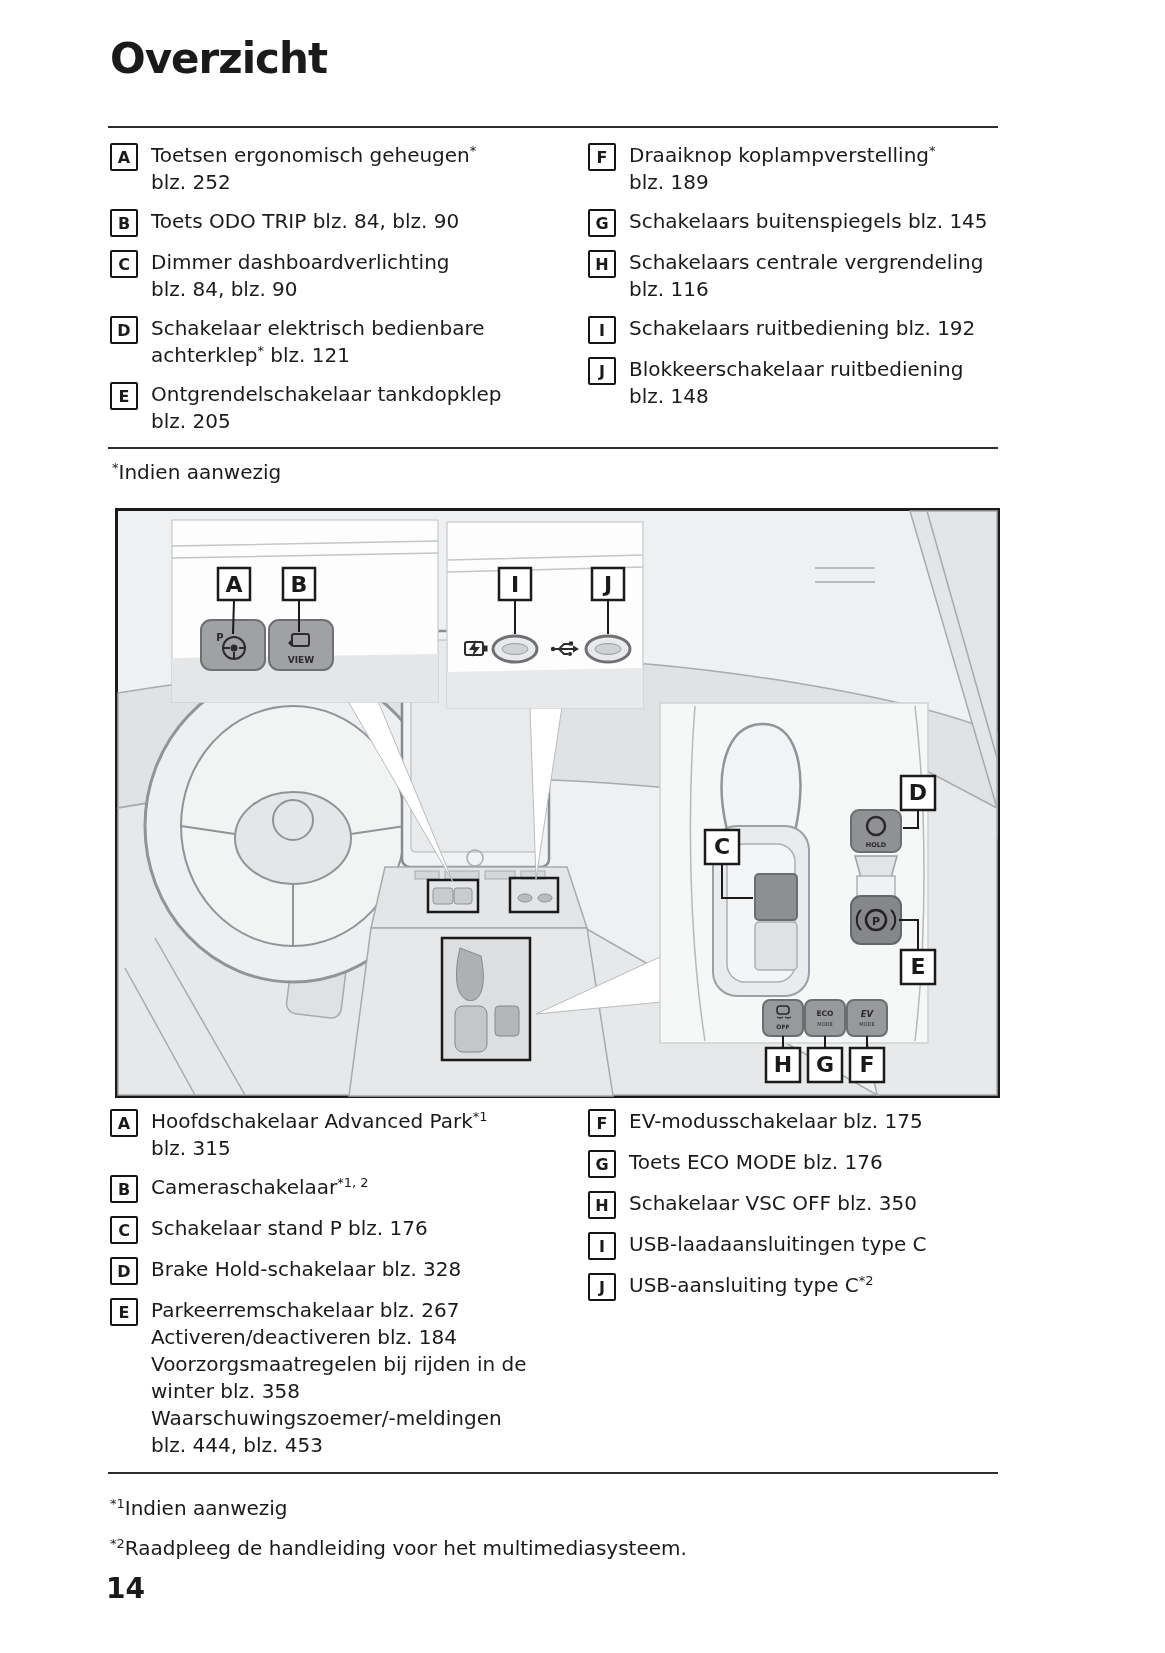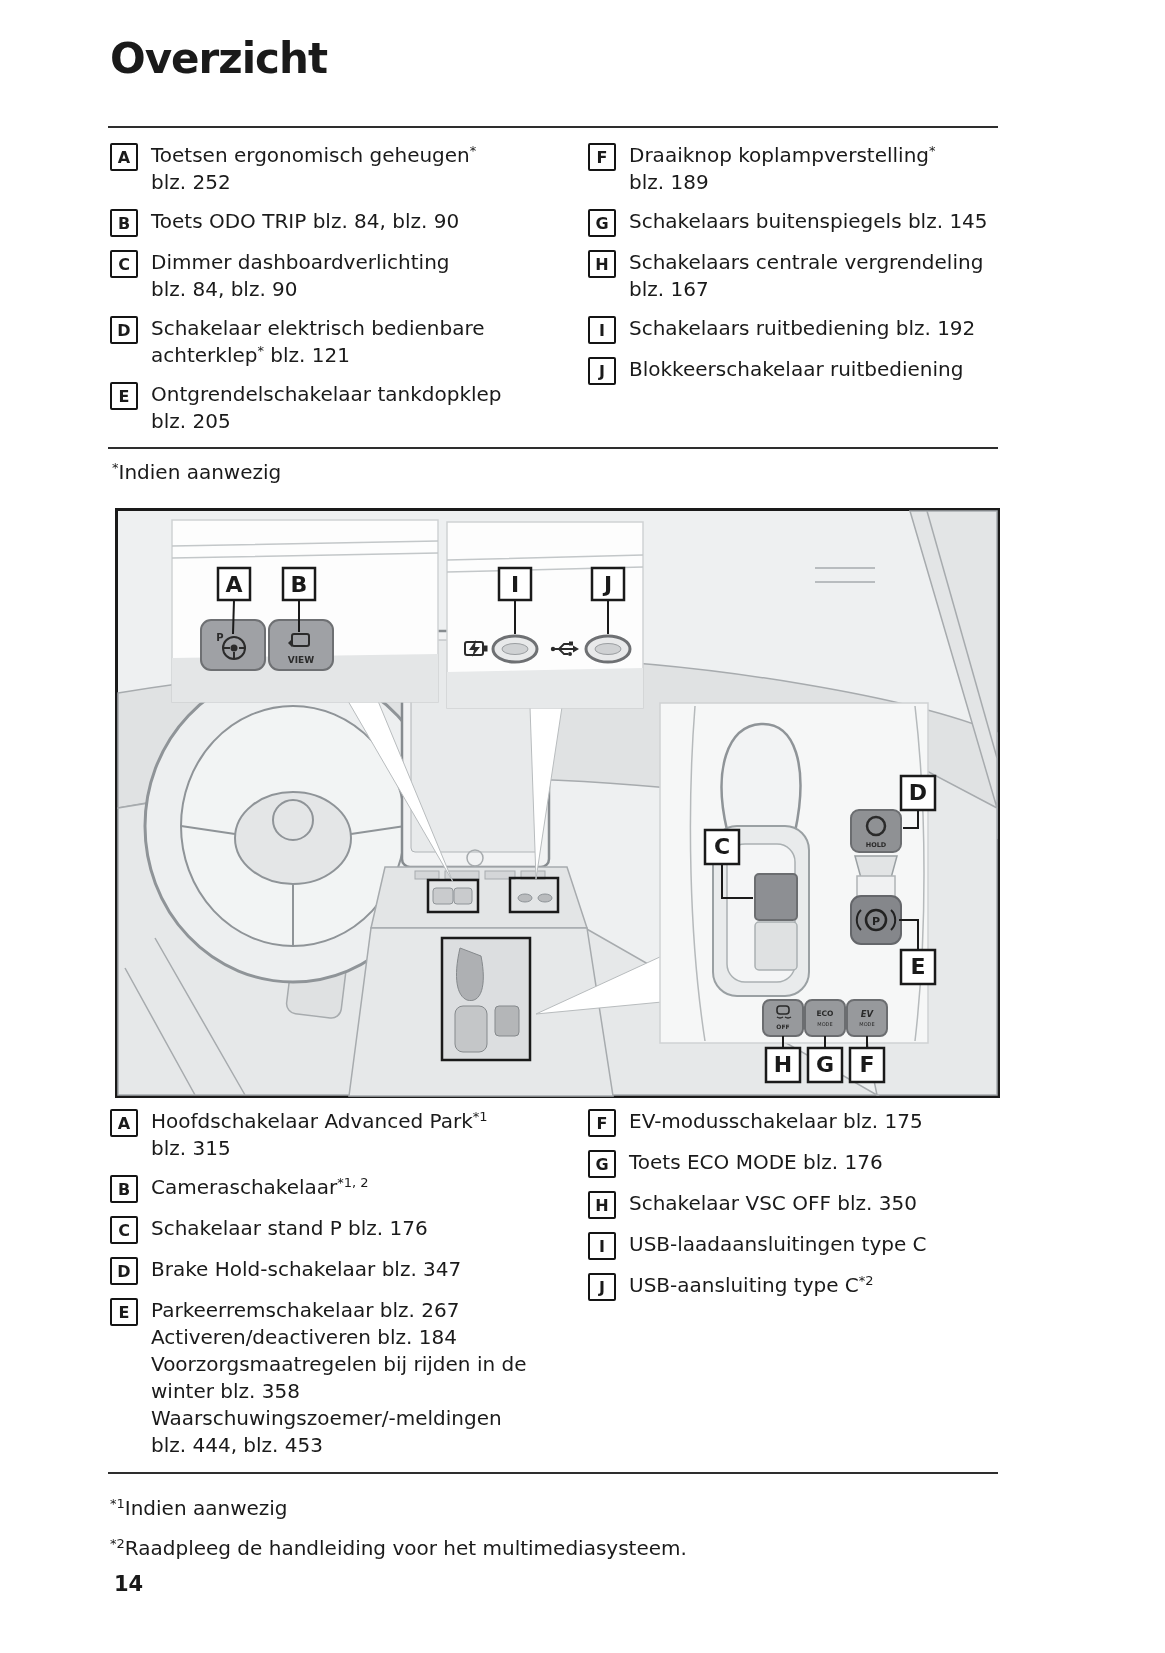--- a/index.html
+++ b/index.html
@@ -20,21 +20,21 @@
   .li{display:flex;margin-bottom:12px;align-items:flex-start;}
   .kb{flex:0 0 auto;width:24px;height:24px;border:2px solid #141414;border-radius:2px;
       display:flex;align-items:center;justify-content:center;
       font-size:16px;font-weight:700;margin-right:13px;margin-top:1px;background:#fff;}
   .it{font-size:20px;line-height:27px;}
   .ln{white-space:nowrap;}
   .diagram{position:absolute;left:115px;top:508px;width:885px;height:590px;}
   .foot{position:absolute;left:110px;font-size:20px;}
   #footnote-1{top:1496px;}
   #footnote-2{top:1536px;}
-  .pagenum{position:absolute;left:114px;top:1572px;font-size:21px;font-weight:700;}
+  .pagenum{position:absolute;left:106px;top:1572px;font-size:28px;font-weight:700;}
 </style>
 </head>
 <body>
 
 <div class="page">
 
   <div class="title">Overzicht</div>
   <div class="rule" id="rule1"></div>
 
   <div class="cols" id="top-list">
@@ -85,33 +85,34 @@
         <div class="li">
           <span class="kb">G</span>
           <div class="it">
             <div class="ln">Schakelaars buitenspiegels blz. 145</div>
           </div>
         </div>
         <div class="li">
           <span class="kb">H</span>
           <div class="it">
             <div class="ln">Schakelaars centrale vergrendeling</div>
-            <div class="ln">blz. 167</div>
+            <div class="ln">blz. 116</div>
           </div>
         </div>
         <div class="li">
           <span class="kb">I</span>
           <div class="it">
             <div class="ln">Schakelaars ruitbediening blz. 192</div>
           </div>
         </div>
         <div class="li">
           <span class="kb">J</span>
           <div class="it">
             <div class="ln">Blokkeerschakelaar ruitbediening</div>
+            <div class="ln">blz. 148</div>
           </div>
         </div>
       </div>
   </div>
 
   <div class="rule" id="rule2"></div>
   <div class="note" id="note-star"><sup>*</sup>Indien aanwezig</div>
 
   <div class="diagram">
     <svg width="885" height="590" viewBox="0 0 885 590" xmlns="http://www.w3.org/2000/svg">
@@ -334,21 +335,21 @@
         </div>
         <div class="li">
           <span class="kb">C</span>
           <div class="it">
             <div class="ln">Schakelaar stand P blz. 176</div>
           </div>
         </div>
         <div class="li">
           <span class="kb">D</span>
           <div class="it">
-            <div class="ln">Brake Hold-schakelaar blz. 347</div>
+            <div class="ln">Brake Hold-schakelaar blz. 328</div>
           </div>
         </div>
         <div class="li">
           <span class="kb">E</span>
           <div class="it">
             <div class="ln">Parkeerremschakelaar blz. 267</div>
             <div class="ln">Activeren/deactiveren blz. 184</div>
             <div class="ln">Voorzorgsmaatregelen bij rijden in de</div>
             <div class="ln">winter blz. 358</div>
             <div class="ln">Waarschuwingszoemer/-meldingen</div>

